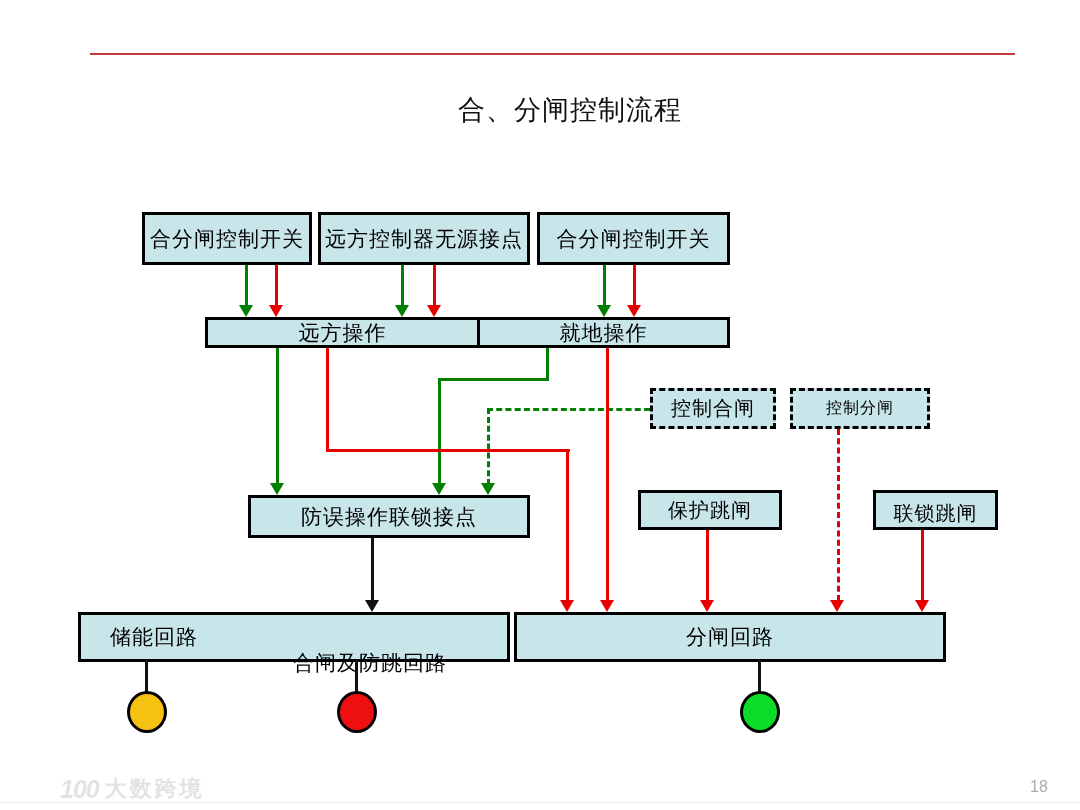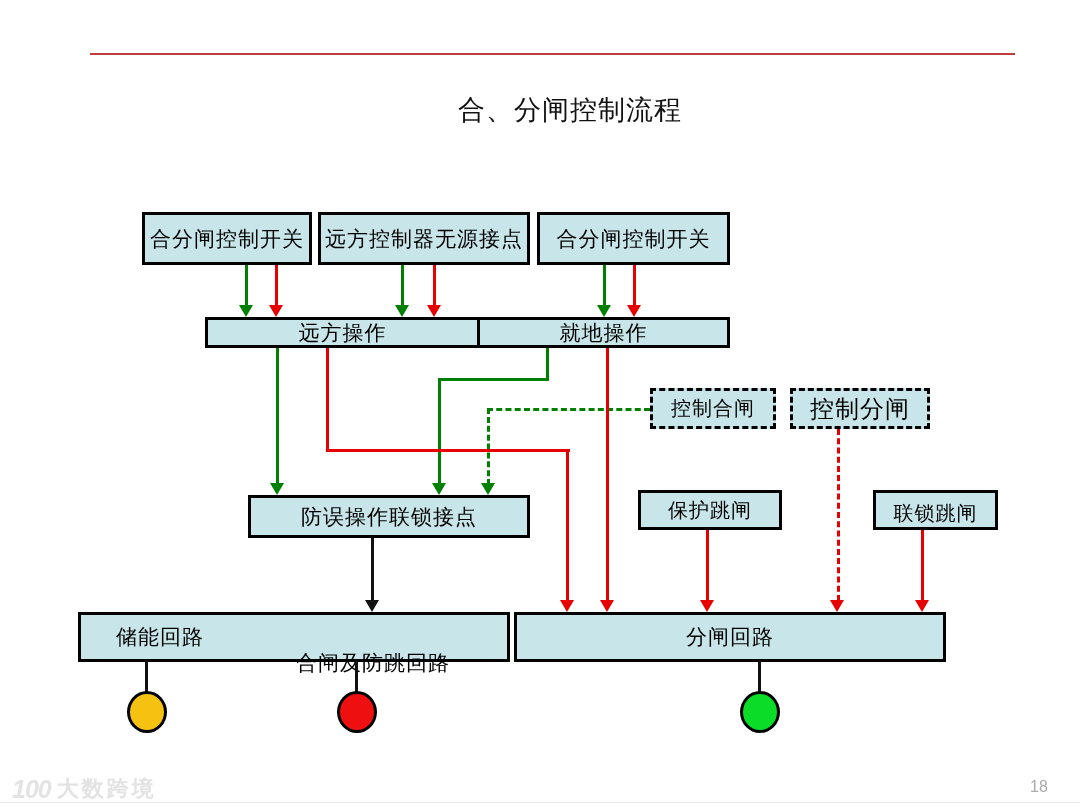--- a/index.html
+++ b/index.html
@@ -31,21 +31,21 @@
   .ad.g{border-top-color:#008000;}
   .ad.r{border-top-color:#E60000;}
   .ad.k{border-top-color:#111111;}
   
   .stem{position:absolute;width:3px;background:#111111;}
   .lamp{position:absolute;width:40px;height:42px;box-sizing:border-box;
         border:3px solid #000;border-radius:50%;}
   
   .brand{position:absolute;left:12px;top:774px;display:flex;align-items:center;gap:6px;
          color:#E3E3E3;font-family:"Liberation Sans",sans-serif;font-weight:bold;}
-  .brand-icon{font-size:25px;font-style:italic;letter-spacing:-1px;}
+  .brand-icon{font-size:25px;font-style:italic;letter-spacing:-1px;margin-left:48px;}
   .brand-name{font-size:22px;letter-spacing:3px;}
   .page-num{position:absolute;left:1030px;top:778px;color:#ABABAB;font-size:16px;
             font-family:"Liberation Sans",sans-serif;}
   .hairline{position:absolute;left:0;top:802px;width:1080px;height:1px;background:#ECECEC;}
 </style>
 </head>
 <body>
 
 <div class="slide">
 
@@ -65,37 +65,37 @@
   <div class="node" style="left:205px;top:317px;width:275px;height:31px;">
     <span>远方操作</span>
   </div>
   <div class="node" style="left:477px;top:317px;width:253px;height:31px;">
     <span>就地操作</span>
   </div>
 
   <div class="node dashed" style="left:650px;top:388px;width:126px;height:41px;font-size:20px;">
     <span>控制合闸</span>
   </div>
-  <div class="node dashed" style="left:790px;top:388px;width:140px;height:41px;font-size:24px;">
+  <div class="node dashed" style="left:790px;top:388px;width:140px;height:41px;font-size:16px;">
     <span>控制分闸</span>
   </div>
 
   <div class="node" style="left:248px;top:495px;width:282px;height:43px;">
     <span>防误操作联锁接点</span>
   </div>
 
   <div class="node" style="left:638px;top:490px;width:144px;height:40px;font-size:20px;">
     <span>保护跳闸</span>
   </div>
   <div class="node" style="left:873px;top:490px;width:125px;height:40px;font-size:20px;align-items:flex-end;">
     <span>联锁跳闸</span>
   </div>
 
   <div class="node split" style="left:78px;top:612px;width:432px;height:50px;">
-    <div class="cell" style="width:146px;padding-left:6px;">
+    <div class="cell" style="width:146px;">
       <span>储能回路</span>
     </div>
     <div class="cell divided" style="flex:1;">
       <span>合闸及防跳回路</span>
     </div>
   </div>
   <div class="node" style="left:514px;top:612px;width:432px;height:50px;">
     <span>分闸回路</span>
   </div>
 

